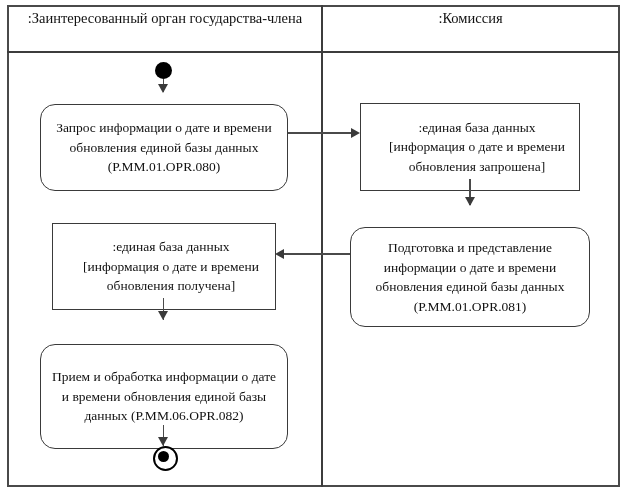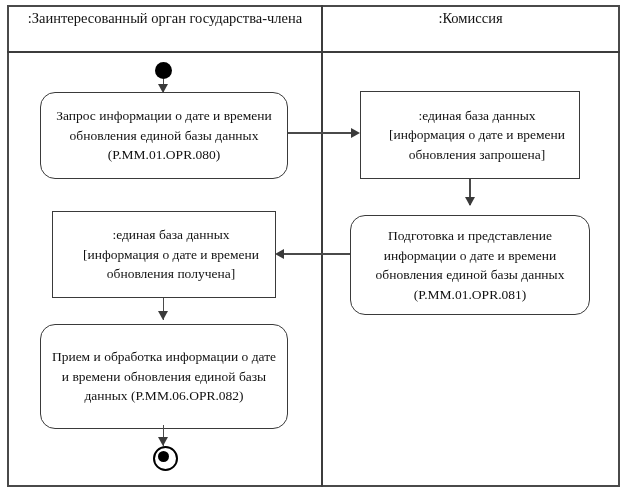--- a/index.html
+++ b/index.html
@@ -16,21 +16,21 @@
             border-left:2px solid #3c3c3c;}
 
   .lane-title{position:absolute;top:9px;text-align:center;
               font-size:14.5px;line-height:19px;color:#111;}
   .lane-title.left{left:9px;width:312px;}
   .lane-title.right{left:323px;width:295px;}
 
   
   .node{position:absolute;box-sizing:border-box;background:#fff;
         display:flex;align-items:center;justify-content:center;
-        text-align:center;font-size:13.5px;line-height:19.5px;color:#111;}
+        text-align:center;font-size:13.5px;line-height:19.5px;color:#111;margin-top:12px;}
   .node .txt{padding:2px 8px;}
   .action{border:1.6px solid #3a3a3a;border-radius:15px;}
   .object{border:1.6px solid #3a3a3a;border-radius:0;padding-left:14px;}
 
   
   .start-node{position:absolute;width:17px;height:17px;border-radius:50%;
               background:#000;}
   .end-node{position:absolute;width:21px;height:21px;border-radius:50%;
             border:2.5px solid #000;background:#fff;}
   .end-node::after{content:"";position:absolute;left:2.5px;top:2.5px;
@@ -85,21 +85,21 @@
   <div class="edge h" style="left:283px;top:253px;width:67px;"></div>
   <div class="arrow left" style="left:275px;top:249px;"></div>
 
   <div class="node object" style="left:52px;top:211px;width:224px;height:87px;justify-content:center;">
     <span class="txt">:единая база данных [информация о дате и времени обновления получена]</span>
   </div>
 
   <div class="edge v" style="left:162.5px;top:298px;height:22px;"></div>
   <div class="arrow down" style="left:158px;top:311px;"></div>
 
-  <div class="node action" style="left:40px;top:324px;width:248px;height:105px;">
+  <div class="node action" style="left:40px;top:332px;width:248px;height:105px;">
     <span class="txt">Прием и обработка информации о дате и времени обновления единой базы данных (P.MM.06.OPR.082)</span>
   </div>
 
   <div class="edge v" style="left:162.5px;top:425px;height:21px;"></div>
   <div class="arrow down" style="left:158px;top:437px;"></div>
 
   <div class="end-node" style="left:153px;top:446px;"></div>
 
 </div>
 

